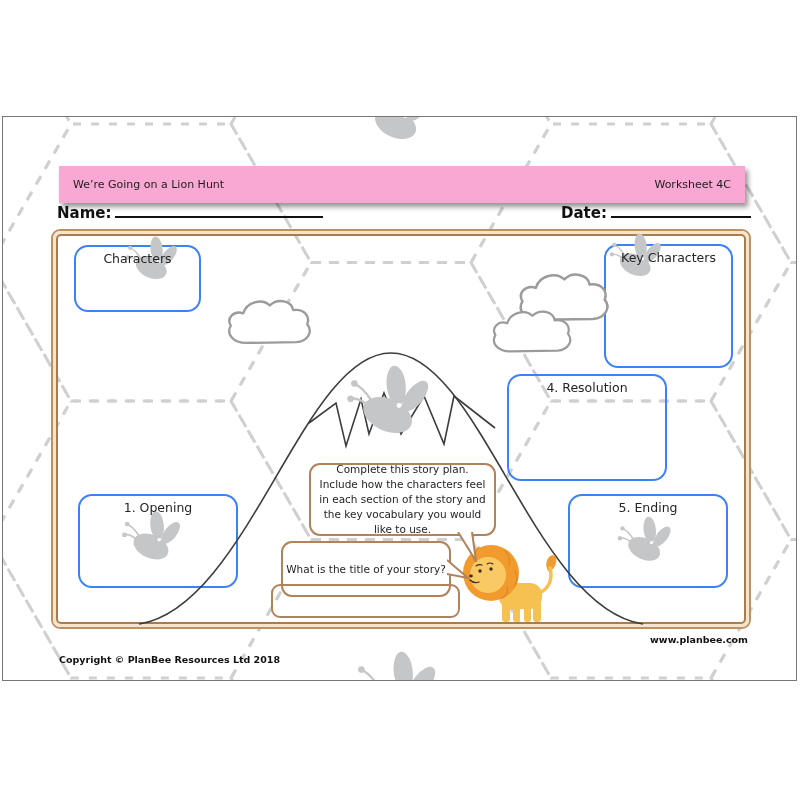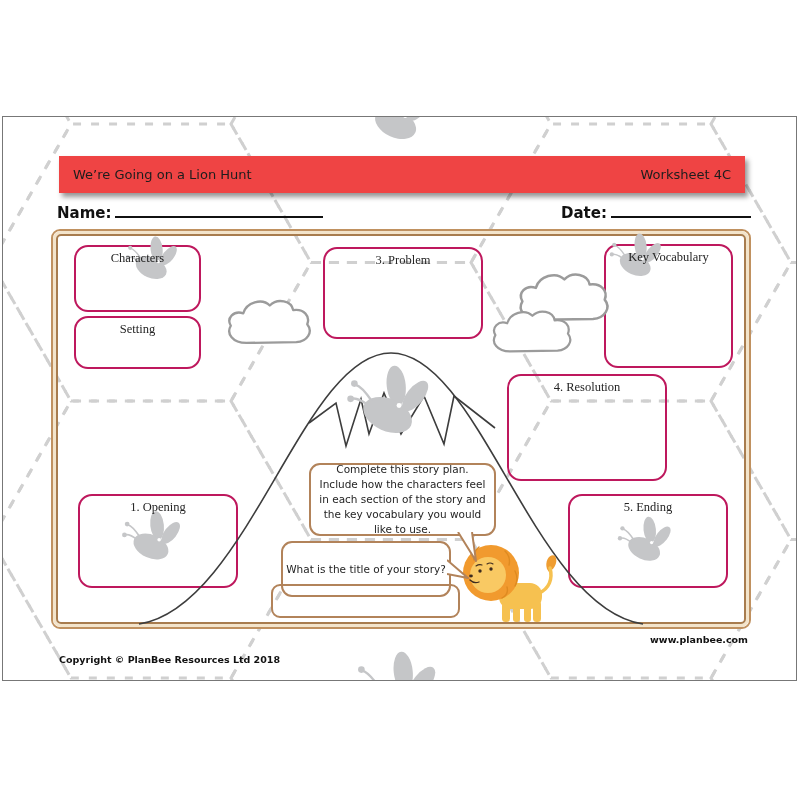--- a/index.html
+++ b/index.html
@@ -6,38 +6,38 @@
   .canvas{position:relative;width:800px;height:800px;background:#ffffff;overflow:hidden;
           font-family:"DejaVu Sans","Liberation Sans",sans-serif;color:#222;}
   .page{position:absolute;left:2px;top:116px;width:793px;height:563px;background:#ffffff;
         border:1px solid #777;overflow:hidden;}
   .layer{position:absolute;left:0;top:0;width:793px;height:563px;}
   .pattern{z-index:0;}
   .clouds{z-index:1;}
   .mountain{z-index:2;}
   .flies{z-index:3;}
   
-  .header-bar{position:absolute;left:56px;top:39px;width:686px;height:37px;box-sizing:border-box;
-              background:#ef4444;box-shadow:3px 4px 5px rgba(0,0,0,0.42);
+  .header-bar{position:absolute;left:56px;top:49px;width:686px;height:37px;box-sizing:border-box;
+              background:#f9a8d4;box-shadow:3px 4px 5px rgba(0,0,0,0.42);
               display:flex;justify-content:space-between;align-items:center;
-              padding:0 14px;font-size:13px;color:#1d1d1d;z-index:6;}
+              padding:0 14px;font-size:11px;color:#1d1d1d;z-index:6;}
   
   .name-group,.date-group{position:absolute;top:86px;z-index:6;font-size:15px;font-weight:bold;color:#111;white-space:nowrap;}
   .name-group{left:54px;}
   .date-group{left:558px;}
   .write-line{display:inline-block;height:13px;border-bottom:2.5px solid #111;margin-left:4px;}
   .name-line{width:208px;}
   .date-line{width:140px;}
   
   .panel{position:absolute;left:48px;top:112px;width:696px;height:396px;
          border:2px solid #c09160;border-radius:9px;z-index:1;}
   .panel-inner{position:absolute;inset:3px;border:2px solid #a87c4e;border-radius:5px;
                box-shadow:0 0 0 3px #f3e4cb;}
   
-  .box{position:absolute;border:2px solid #be185d;border-radius:14px;box-sizing:border-box;background:transparent;font-family:Liberation Serif, serif;}
+  .box{position:absolute;border:2px solid #3b82f6;border-radius:14px;box-sizing:border-box;background:transparent;}
   .box .lbl{position:relative;z-index:5;display:block;text-align:center;padding-top:4px;
             font-size:12.5px;color:#242424;}
   .b-characters{left:71px;top:128px;width:127px;height:67px;}
   .b-setting{left:71px;top:199px;width:127px;height:53px;}
   .b-buildup{left:120px;top:257px;width:161px;height:89px;}
   .b-problem{left:320px;top:130px;width:160px;height:92px;}
   .b-keyvocab{left:601px;top:127px;width:129px;height:124px;}
   .b-resolution{left:504px;top:257px;width:160px;height:107px;}
   .b-opening{left:75px;top:377px;width:160px;height:94px;}
   .b-ending{left:565px;top:377px;width:160px;height:94px;}
@@ -101,28 +101,22 @@
     </svg>
 
     <svg class="layer mountain" width="793" height="563">
       <path d="M136,507 C245,490 300,236 388,236 C476,236 531,490 640,507" fill="none" stroke="#3d3d3d" stroke-width="1.6"></path>
       <path d="M306,306 L333,286 L343,329 L358,282 L366,317 L381,276 L398,317 L421,279 L441,327 L451,279 L492,311" fill="none" stroke="#3d3d3d" stroke-width="1.6" stroke-linejoin="miter"></path>
     </svg>
 
     <div class="box b-characters">
       <span class="lbl">Characters</span>
     </div>
-    <div class="box b-setting">
-      <span class="lbl">Setting</span>
-    </div>
-    <div class="box b-problem">
-      <span class="lbl">3. Problem</span>
-    </div>
     <div class="box b-keyvocab">
-      <span class="lbl">Key Vocabulary</span>
+      <span class="lbl">Key Characters</span>
     </div>
     <div class="box b-resolution">
       <span class="lbl">4. Resolution</span>
     </div>
     <div class="box b-opening">
       <span class="lbl">1. Opening</span>
     </div>
     <div class="box b-ending">
       <span class="lbl">5. Ending</span>
     </div>

